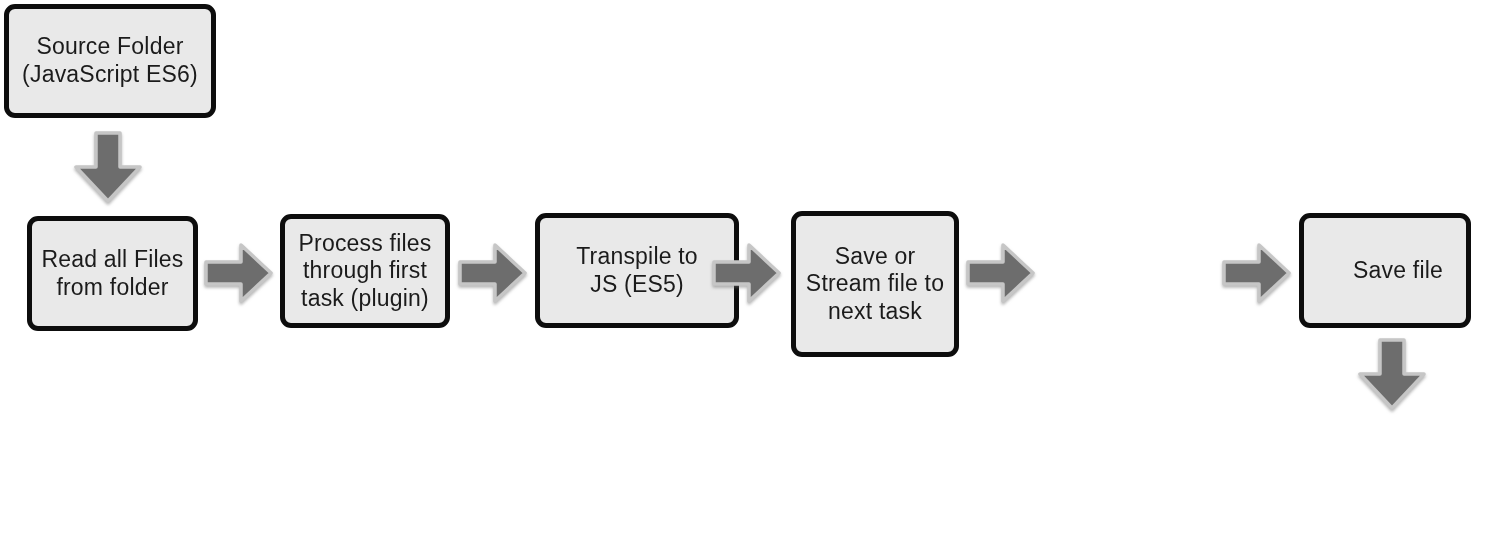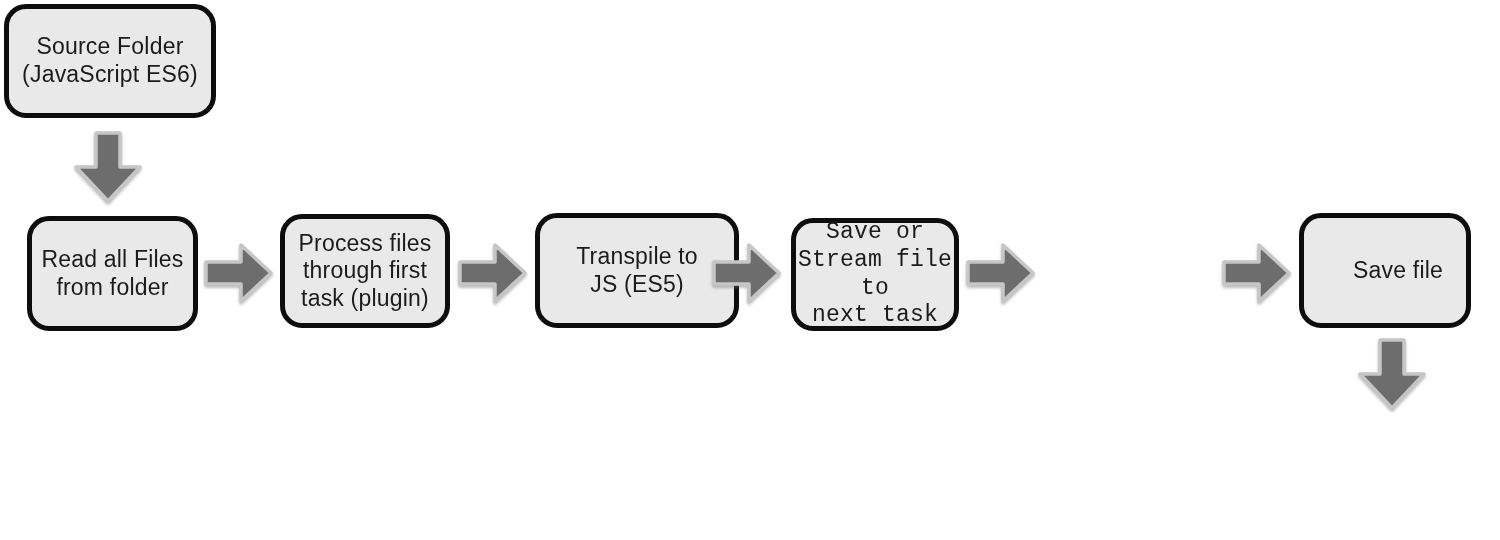--- a/index.html
+++ b/index.html
@@ -13,21 +13,21 @@
     height: 540px;
     background: var(--background, #ffffff);
     font-family: "Liberation Sans", sans-serif;
     overflow: hidden;
   }
   .node {
     position: absolute;
     box-sizing: border-box;
     background: var(--box-fill, #e9e9e9);
     border: 5px solid var(--box-border, #0d0d0d);
-    border-radius: 22px;
+    border-radius: 11px;
     display: flex;
     align-items: center;
     justify-content: center;
     text-align: center;
   }
   .node .label {
     white-space: pre-line;
     font-size: 23px;
     line-height: 1.2;
     color: var(--text, #1b1b1b);
@@ -79,21 +79,21 @@
 
   <div class="node" style="left:535px; top:213px; width:204px; height:115px;">
     <span class="label">Transpile to
 JS (ES5)</span>
   </div>
 
   <svg class="arrow" style="left:712px; top:241px;" width="70" height="64" viewBox="0 0 70 64" aria-hidden="true">
     <polygon points="2,21 37,21 37,4 67,32 37,60 37,43 2,43"></polygon>
   </svg>
 
-  <div class="node" style="left:791px; top:218px; width:168px; height:113px;font-family:Liberation Mono, monospace;">
+  <div class="node" style="left:791px; top:211px; width:168px; height:146px;">
     <span class="label">Save or
 Stream file to
 next task</span>
   </div>
 
   <svg class="arrow" style="left:966px; top:241px;" width="70" height="64" viewBox="0 0 70 64" aria-hidden="true">
     <polygon points="2,21 37,21 37,4 67,32 37,60 37,43 2,43"></polygon>
   </svg>
 
 

